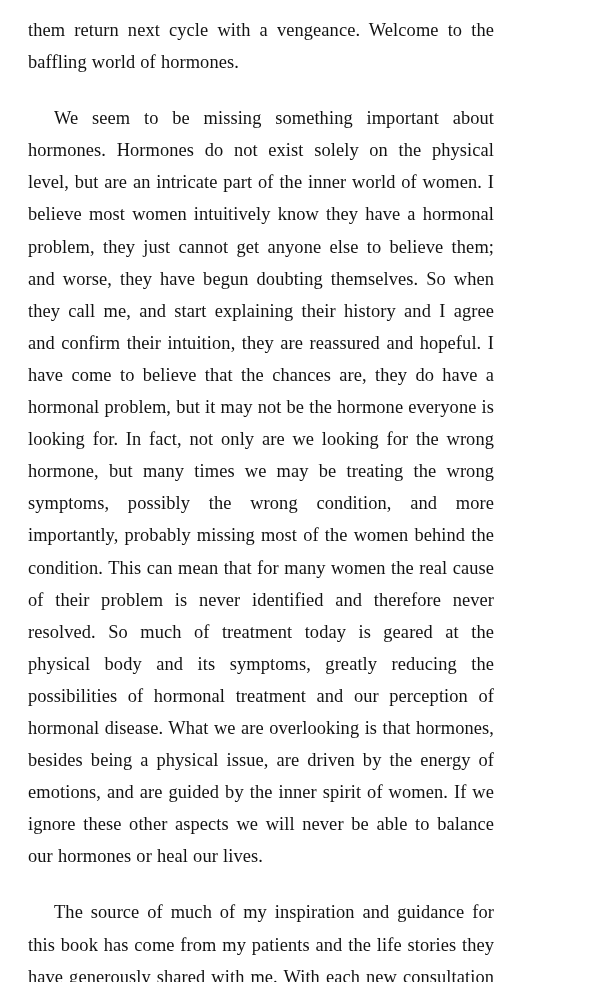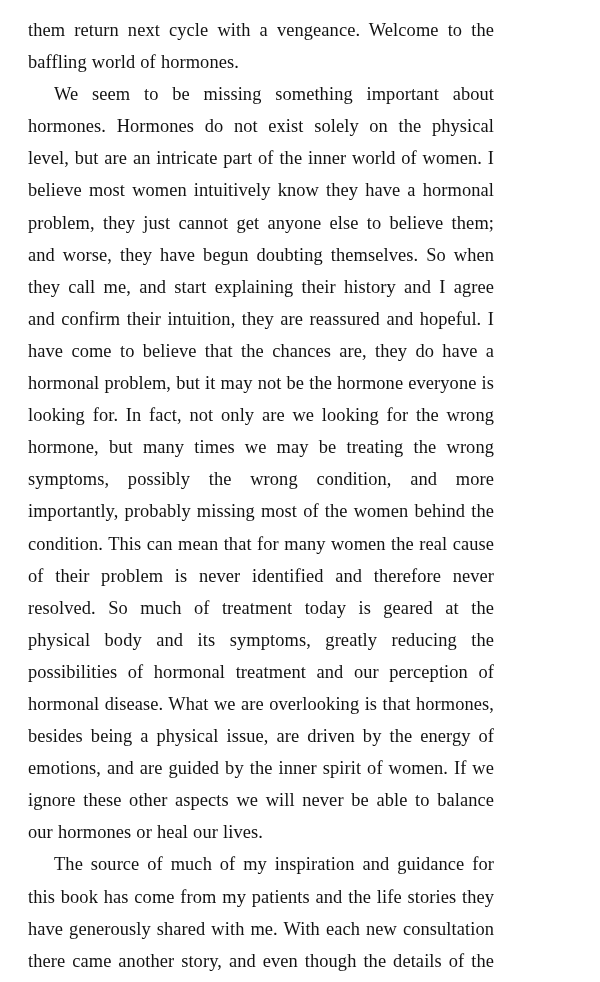--- a/index.html
+++ b/index.html
@@ -29,20 +29,21 @@
     text-align: justify;
     text-justify: inter-word;
     letter-spacing: 0.1px;
     word-spacing: 0.4px;
   }
   .para {
     margin: 0;
   }
   .para.indent {
     text-indent: 26px;
+    margin-top: 24px;
   }
 </style>
 </head>
 <body>
 
 <div class="page">
   <div class="body-text">
     <p class="para">them return next cycle with a vengeance. Welcome to the baffling world of hormones.</p>
     <p class="para indent">We seem to be missing something important about hormones. Hormones do not exist solely on the physical level, but are an intricate part of the inner world of women. I believe most women intuitively know they have a hormonal problem, they just cannot get anyone else to believe them; and worse, they have begun doubting themselves. So when they call me, and start explaining their history and I agree and confirm their intuition, they are reassured and hopeful. I have come to believe that the chances are, they do have a hormonal problem, but it may not be the hormone everyone is looking for. In fact, not only are we looking for the wrong hormone, but many times we may be treating the wrong symptoms, possibly the wrong condition, and more importantly, probably missing most of the women behind the condition. This can mean that for many women the real cause of their problem is never identified and therefore never resolved. So much of treatment today is geared at the physical body and its symptoms, greatly reducing the possibilities of hormonal treatment and our perception of hormonal disease. What we are overlooking is that hormones, besides being a physical issue, are driven by the energy of emotions, and are guided by the inner spirit of women. If we ignore these other aspects we will never be able to balance our hormones or heal our lives.</p>
     <p class="para indent">The source of much of my inspiration and guidance for this book has come from my patients and the life stories they have generously shared with me. With each new consultation there came another story, and even though the details of the stories were always different, there remained a common thread in all of them. I began to see that preceding all hormonal conditions there was a history of stress: a stress caused by living a life which contained a longing to be loved, the cruelty of criticism, the despondency of loneliness, the hopelessness of poverty, the sadness of loss,  the fear of rejection and the brutality of sexual</p>

